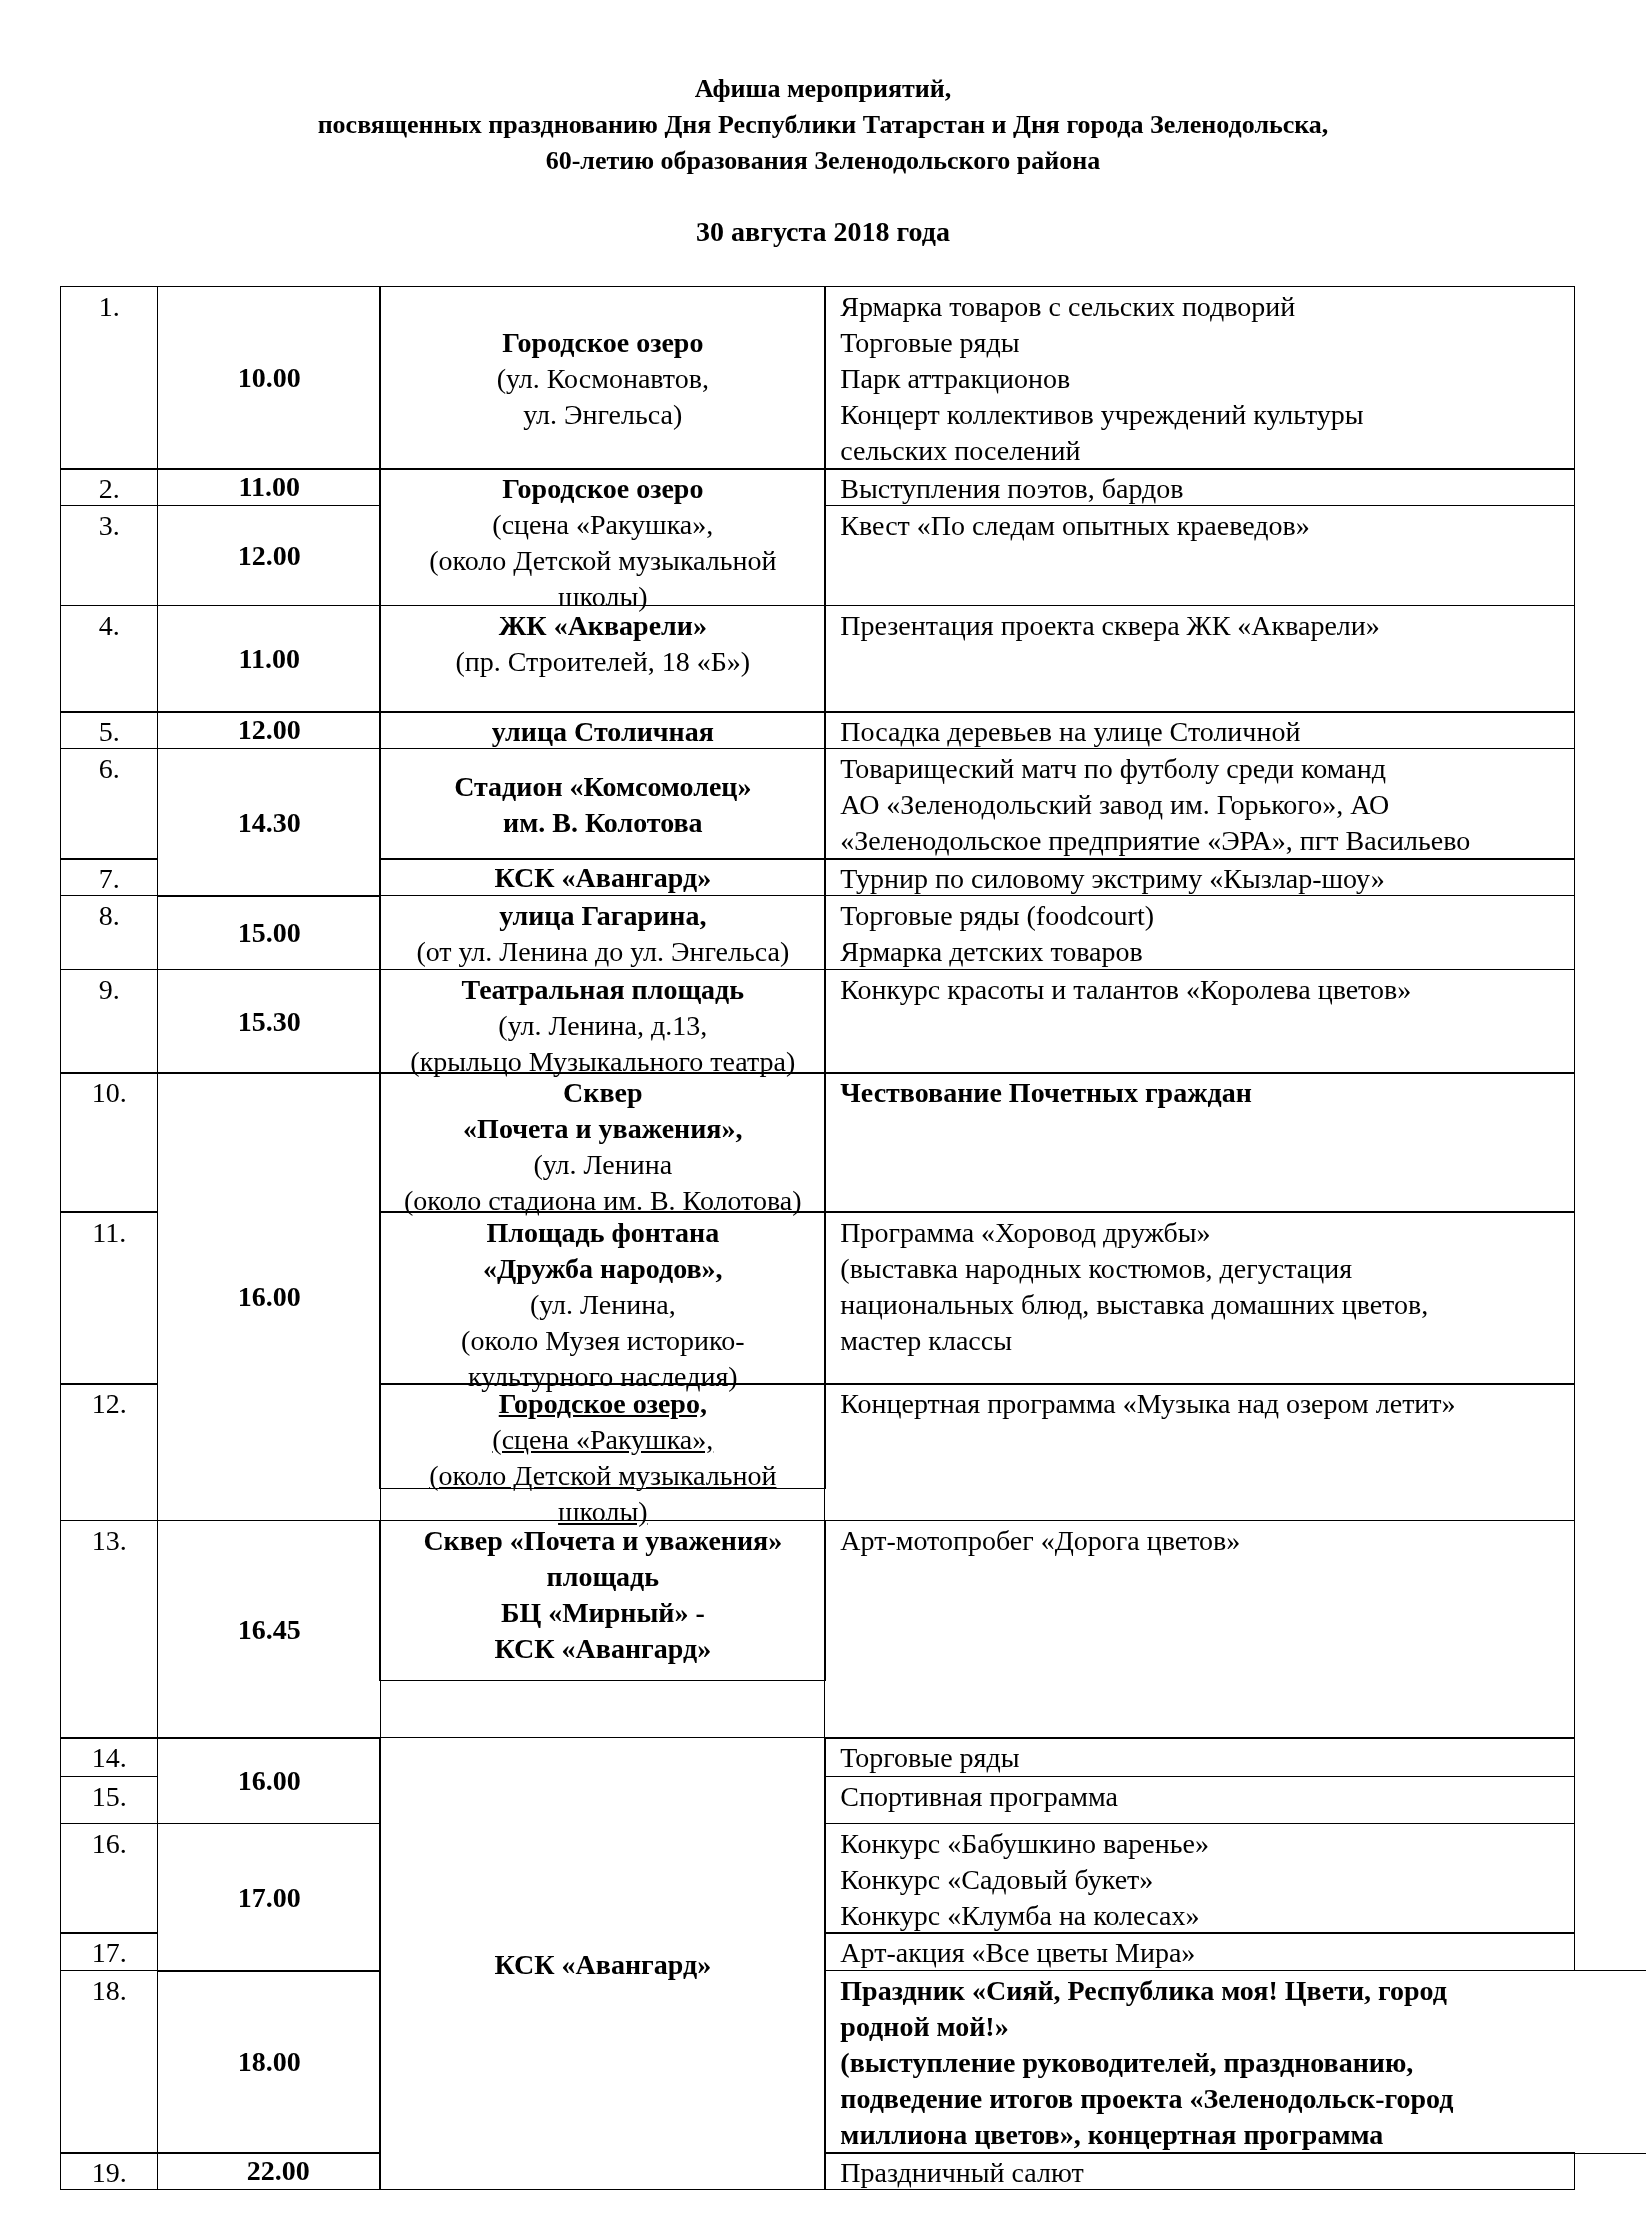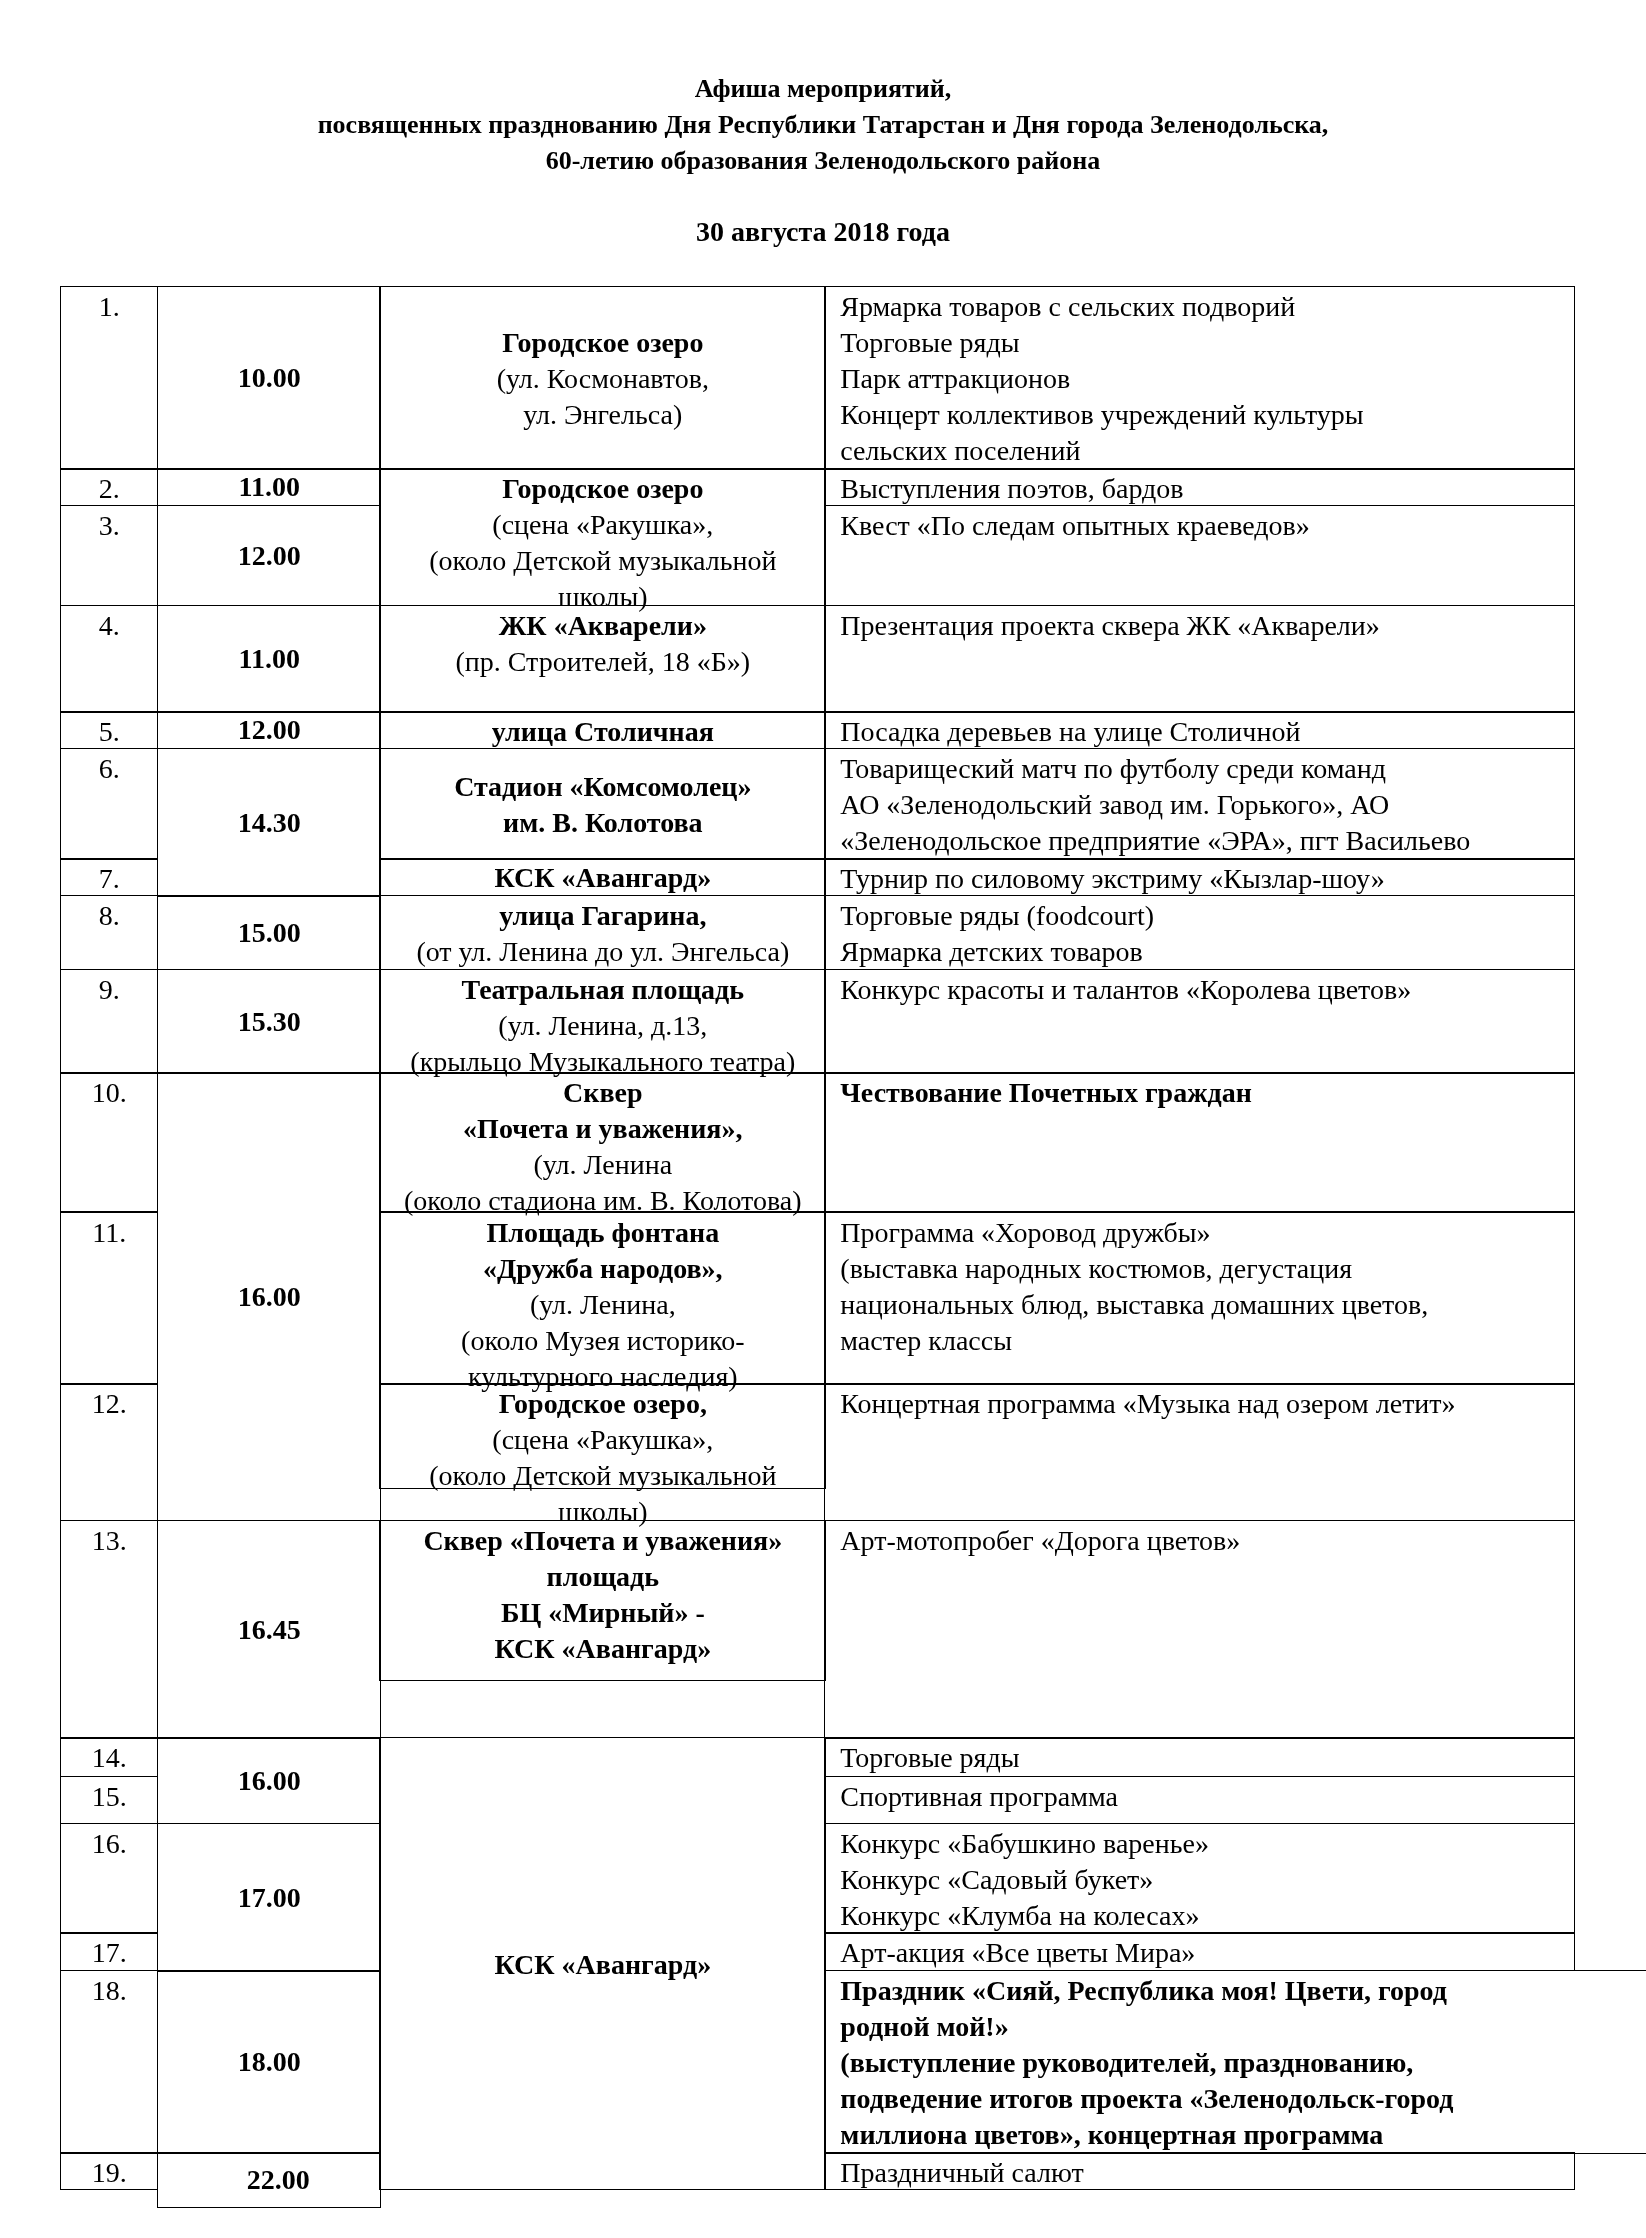--- a/index.html
+++ b/index.html
@@ -91,21 +91,21 @@
     </div>
     <div class="cell time" style="left: 158px; width: 224px; top: 1738px; height: 87px;">
       <span class="">16.00</span>
     </div>
     <div class="cell time" style="left: 158px; width: 224px; top: 1824px; height: 149px;">
       <span class="">17.00</span>
     </div>
     <div class="cell time" style="left: 158px; width: 224px; top: 1971px; height: 184px;">
       <span class="">18.00</span>
     </div>
-    <div class="cell time" style="left: 158px; width: 224px; top: 2153px; height: 56px; padding-left: 18px;">
+    <div class="cell time" style="left: 158px; width: 224px; top: 2153px; height: 38px; padding-left: 18px;">
       <span class="">22.00</span>
     </div>
     <div class="cell place mid" style="left: 380px; width: 447px; top: 287px; height: 184px;">
       <span class="b">Городское озеро</span>
       <span class="n">(ул. Космонавтов,</span>
       <span class="n">ул. Энгельса)</span>
     </div>
     <div class="cell place" style="left: 380px; width: 447px; top: 469px; height: 138px;">
       <span class="b">Городское озеро</span>
       <span class="n">(сцена «Ракушка»,</span>
@@ -141,21 +141,21 @@
       <span class="n">(ул. Ленина</span>
       <span class="n">(около стадиона им. В. Колотова)</span>
     </div>
     <div class="cell place" style="left: 380px; width: 447px; top: 1213px; height: 173px;">
       <span class="b">Площадь фонтана</span>
       <span class="b">«Дружба народов»,</span>
       <span class="n">(ул.  Ленина,</span>
       <span class="n">(около Музея историко-</span>
       <span class="n">культурного наследия)</span>
     </div>
-    <div class="cell place" style="left: 380px; width: 447px; top: 1384px; height: 106px;">
+    <div class="cell place" style="left: 380px; width: 447px; top: 1384px; height: 106px; text-decoration: underline;">
       <span class="b">Городское озеро,</span>
       <span class="n">(сцена «Ракушка»,</span>
       <span class="n">(около Детской музыкальной</span>
       <span class="n">школы)</span>
     </div>
     <div class="cell place" style="left: 380px; width: 447px; top: 1521px; height: 161px;">
       <span class="b">Сквер «Почета и уважения»</span>
       <span class="b">площадь</span>
       <span class="b">БЦ «Мирный» -</span>
       <span class="b">КСК «Авангард»</span>

